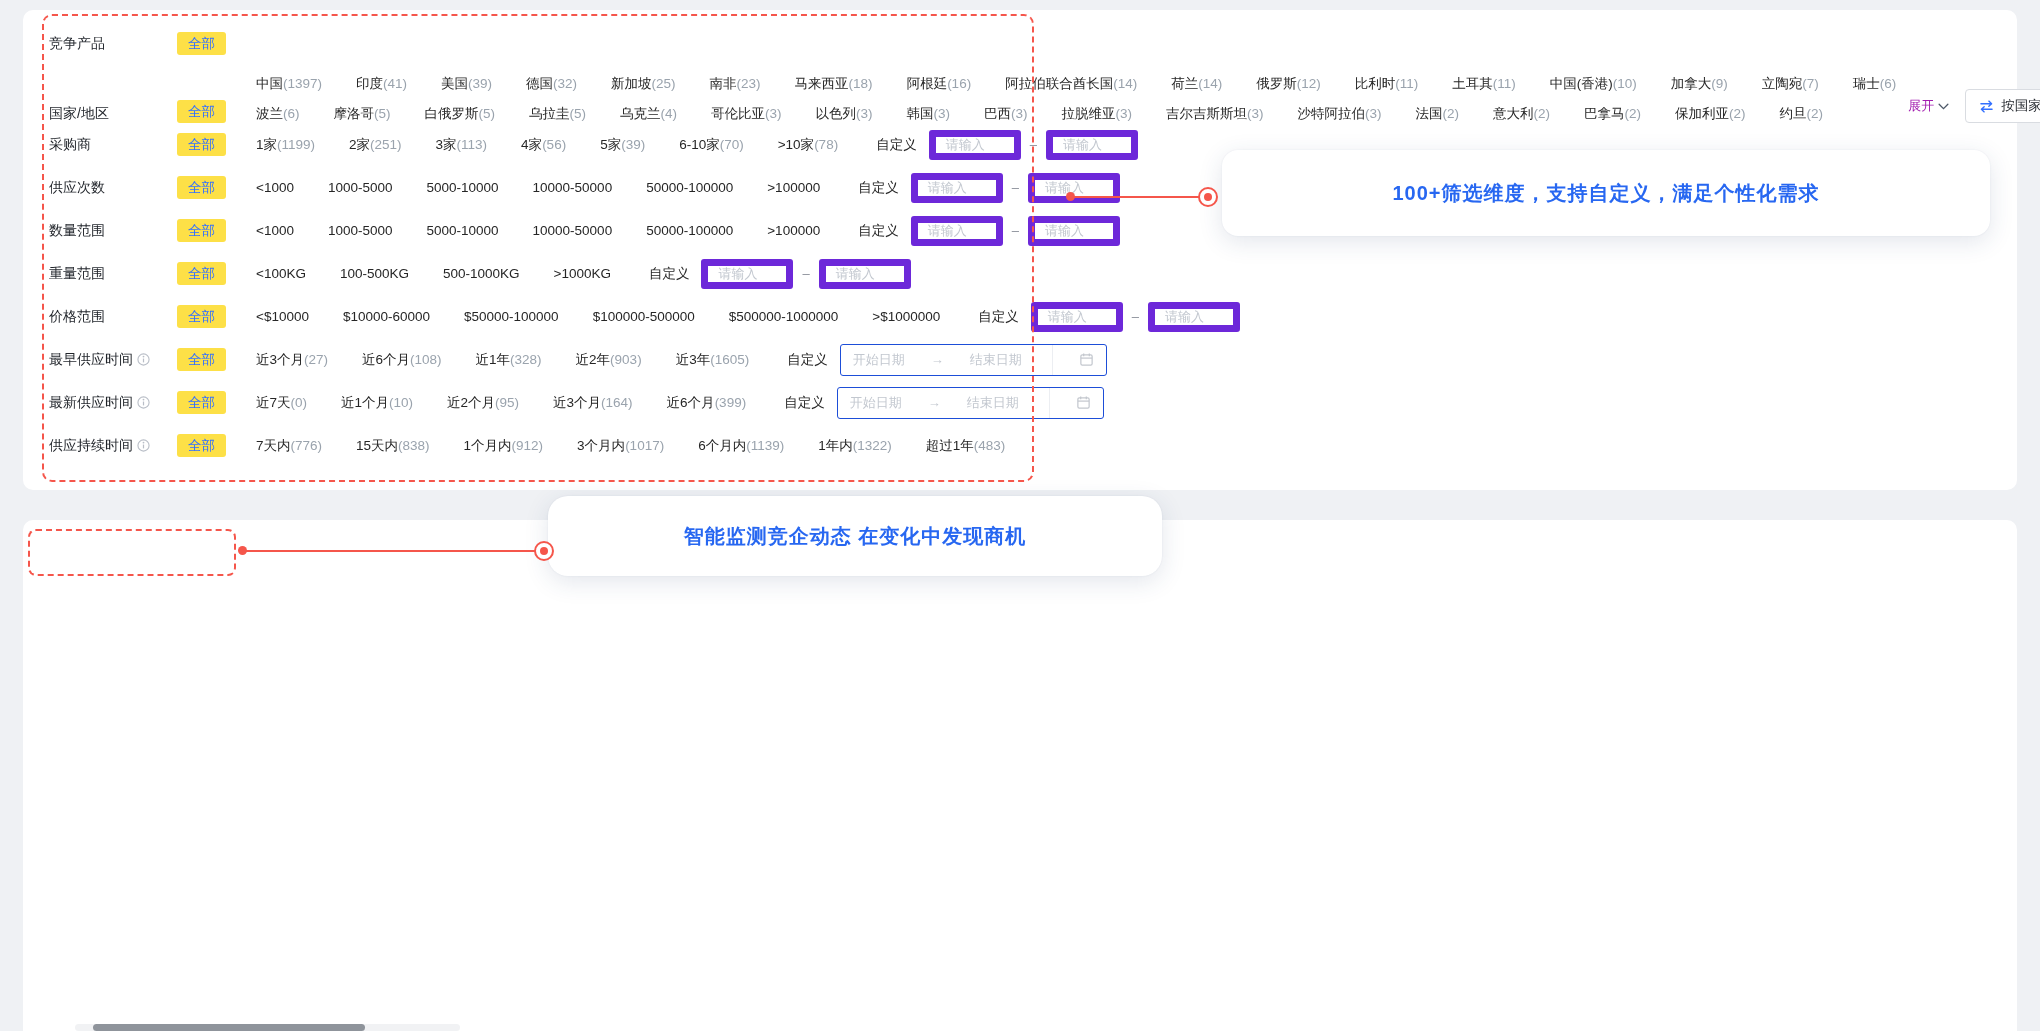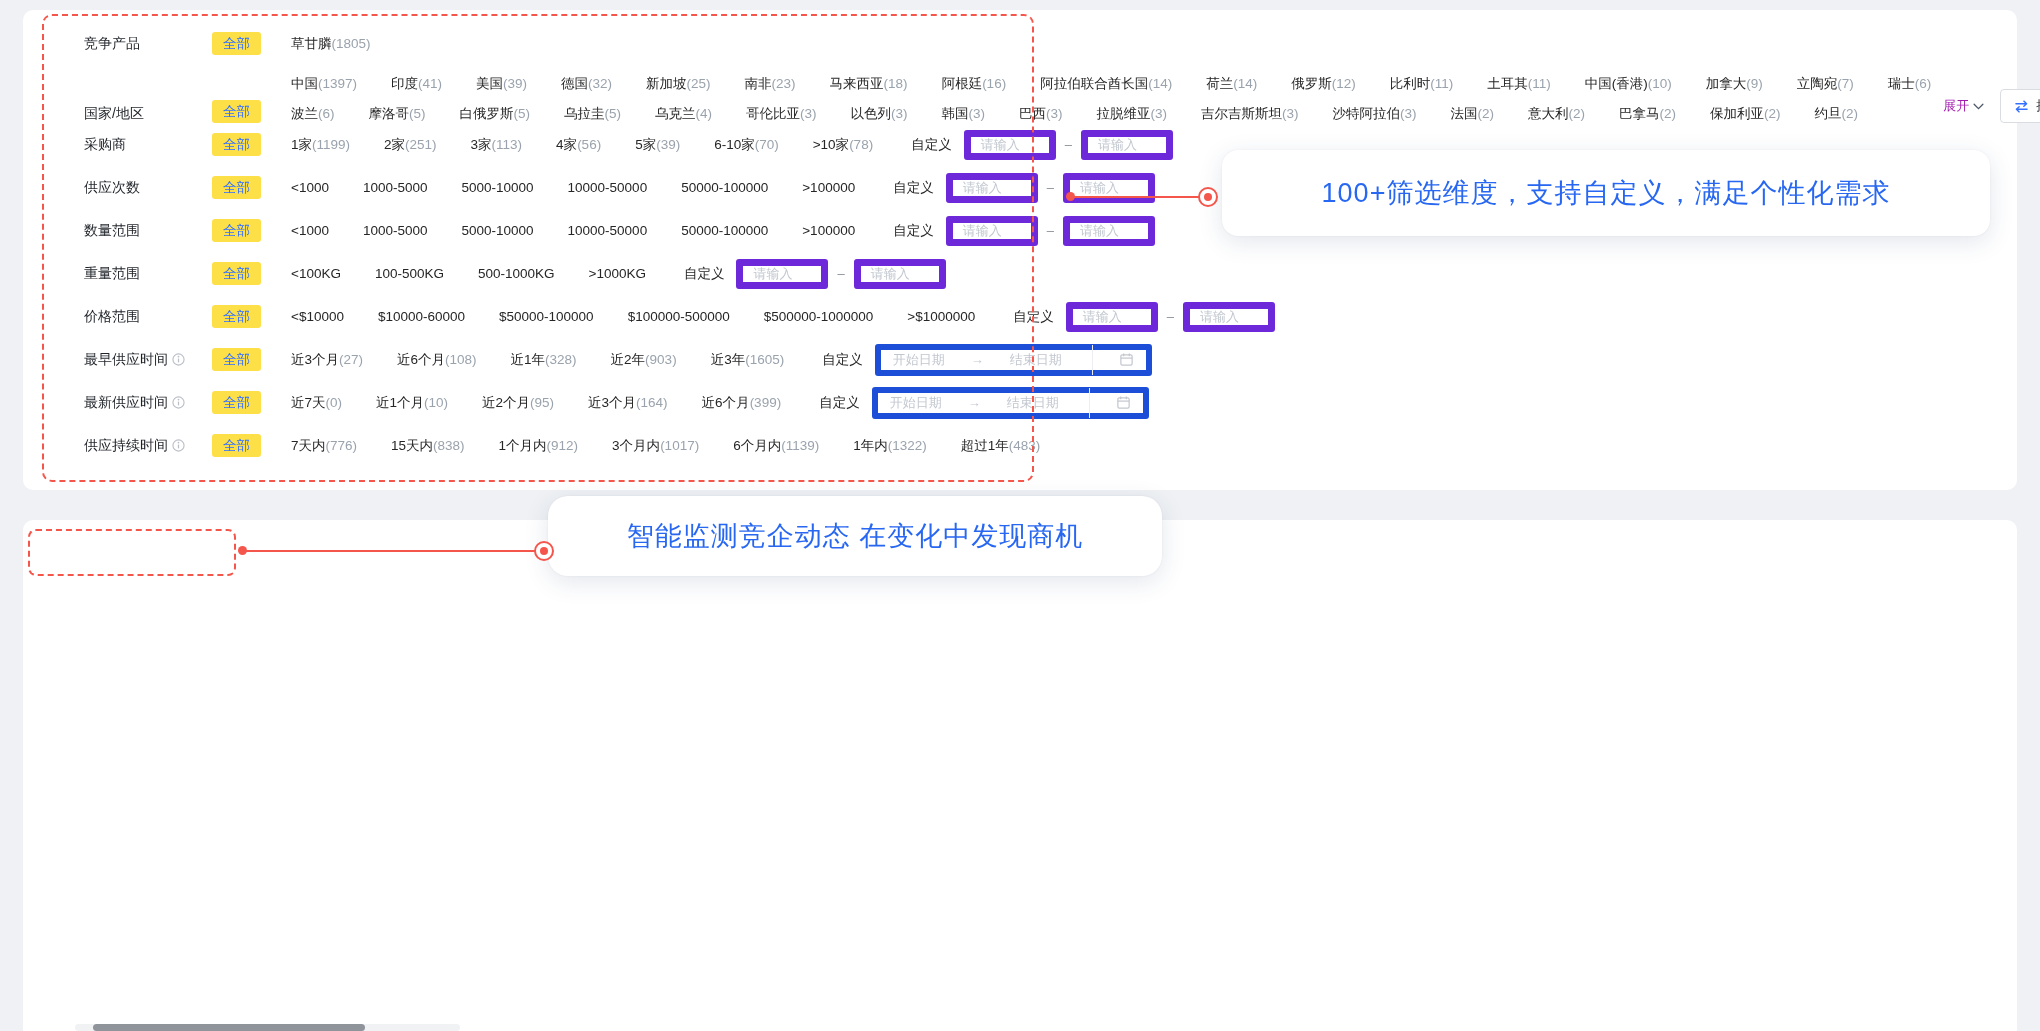--- a/index.html
+++ b/index.html
@@ -5,30 +5,30 @@
   * { margin:0; padding:0; box-sizing:border-box; }
   html,body { width:2040px; height:1031px; overflow:hidden; }
   body { background:#eff1f4; font-family:"Liberation Sans","DejaVu Sans",sans-serif; position:relative; color:#262626; }
   .card { position:absolute; left:23px; width:1994px; background:#fff; border-radius:10px; }
   #filter-card { top:10px; height:480px; padding:12px 20px 8px 26px; }
   #table-card { top:520px; height:520px; padding:12px 16px 0 16px; }
 
   
   .f-row { display:flex; align-items:center; min-height:43px; }
   .f-row.multiline { align-items:flex-end; padding-top:10px; }
-  .f-label { width:128px; flex:none; font-size:14px; color:#1f2329; display:flex; align-items:center; gap:4px;margin-left:35px; }
+  .f-label { width:128px; flex:none; font-size:14px; color:#1f2329; display:flex; align-items:center; gap:4px; }
   .tag-all { flex:none; background:#fde047; color:#3370ff; font-size:13.5px; line-height:1; padding:5px 11px; border-radius:3px; margin-right:30px; cursor:pointer; }
   .opts { display:flex; flex-wrap:wrap; align-items:center; column-gap:34px; row-gap:14px; flex:1; }
   .opt { font-size:13.5px; color:#262626; cursor:pointer; white-space:nowrap; }
   .opt .cnt { color:#9aa3ad; }
   .custom-label { font-size:13.5px; color:#262626; margin-right:12px; white-space:nowrap; }
   .mini-input { width:92px; height:30px; border:7px solid #6d28d9; border-radius:3px; background:#fff; display:inline-flex; align-items:center; padding:0 10px; font-size:13px; color:#c2c7cf; }
   .dash-sep { color:#8a8f99; margin:0 9px; font-size:13px; }
   .range-wrap { display:flex; align-items:center; margin-left:4px; }
-  .date-input { height:32px; border:6px solid #1d4ed8; border-radius:3px; display:inline-flex; align-items:center; padding:0 12px; font-size:13px; color:#c2c7cf; gap:26px; background:#fff; }
+  .date-input { height:32px; border:1px solid #1d4ed8; border-radius:3px; display:inline-flex; align-items:center; padding:0 12px; font-size:13px; color:#c2c7cf; gap:26px; background:#fff; }
   .date-input .cal-sep { width:1px; height:30px; background:#eceef2; margin-left:4px; }
   .country-lines { display:flex; flex-direction:column; gap:12px; flex:1; }
   .country-line { display:flex; flex-wrap:nowrap; column-gap:34px; overflow:hidden; }
   .country-ctrls { flex:none; display:flex; align-items:center; gap:16px; margin-left:12px; }
   .expand-link { font-size:13px; color:#a21caf; display:flex; align-items:center; gap:4px; cursor:pointer; }
   .by-country-btn { height:34px; border:1px solid #d9dce1; border-radius:4px; background:#fff; display:flex; align-items:center; gap:7px; padding:0 13px; font-size:13.5px; color:#1f2329; cursor:pointer; }
 
   
   .anno { position:absolute; z-index:60; pointer-events:none; }
   #dash-box-filters { left:42px; top:14px; width:992px; height:468px; border:2px dashed #f5564b; border-radius:10px; }
@@ -36,37 +36,34 @@
   .red-line { background:#f5564b; height:2px; }
   #line1 { left:1072px; top:196px; width:134px; }
   #line2 { left:242px; top:550px; width:300px; }
   .red-dot { width:9px; height:9px; border-radius:50%; background:#f5564b; }
   #dot1 { left:1066px; top:192px; }
   #dot2 { left:238px; top:546px; }
   .ring-dot { width:20px; height:20px; border-radius:50%; border:2px solid #f5564b; background:#fff; display:flex; align-items:center; justify-content:center; }
   .ring-dot::after { content:""; width:8px; height:8px; border-radius:50%; background:#f5564b; }
   #ring1 { left:1198px; top:187px; }
   #ring2 { left:534px; top:541px; }
-  .callout { position:absolute; z-index:55; background:#fff; border-radius:16px; box-shadow:0 6px 24px rgba(36,58,105,.13), 0 0 2px rgba(36,58,105,.08); display:flex; align-items:center; justify-content:center; font-size:27px; font-weight:normal; color:#2767f1; letter-spacing:1px; }
+  .callout { position:absolute; z-index:55; background:#fff; border-radius:16px; box-shadow:0 6px 24px rgba(36,58,105,.13), 0 0 2px rgba(36,58,105,.08); display:flex; align-items:center; justify-content:center; font-size:20px; font-weight:bold; color:#2767f1; letter-spacing:1px; }
   #callout1 { left:1222px; top:150px; width:768px; height:86px; }
   #callout2 { left:548px; top:496px; width:614px; height:80px; border-radius:20px; }
   #hscrollbar { position:absolute; left:75px; top:1024px; width:385px; height:7px; background:#f1f2f4; border-radius:4px; z-index:30; }
   #hscrollbar .thumb { position:absolute; left:18px; top:0; width:272px; height:7px; background:#8f949b; border-radius:4px; }
   svg { display:block; }
 </style>
 </head>
 <body>
 
 <div class="card" id="filter-card">
     <div class="f-row">
       <span class="f-label">竞争产品</span>
       <span class="tag-all">全部</span>
-      <div class="opts">
-        <span class="opt">草甘膦<span class="cnt">(1805)</span></span>
-      </div>
     </div>
     <div class="f-row multiline">
       <span class="f-label">国家/地区</span>
       <span class="tag-all">全部</span>
       <div class="country-lines">
             <div class="country-line">
           <span class="opt">中国<span class="cnt">(1397)</span></span>
           <span class="opt">印度<span class="cnt">(41)</span></span>
           <span class="opt">美国<span class="cnt">(39)</span></span>
           <span class="opt">德国<span class="cnt">(32)</span></span>

